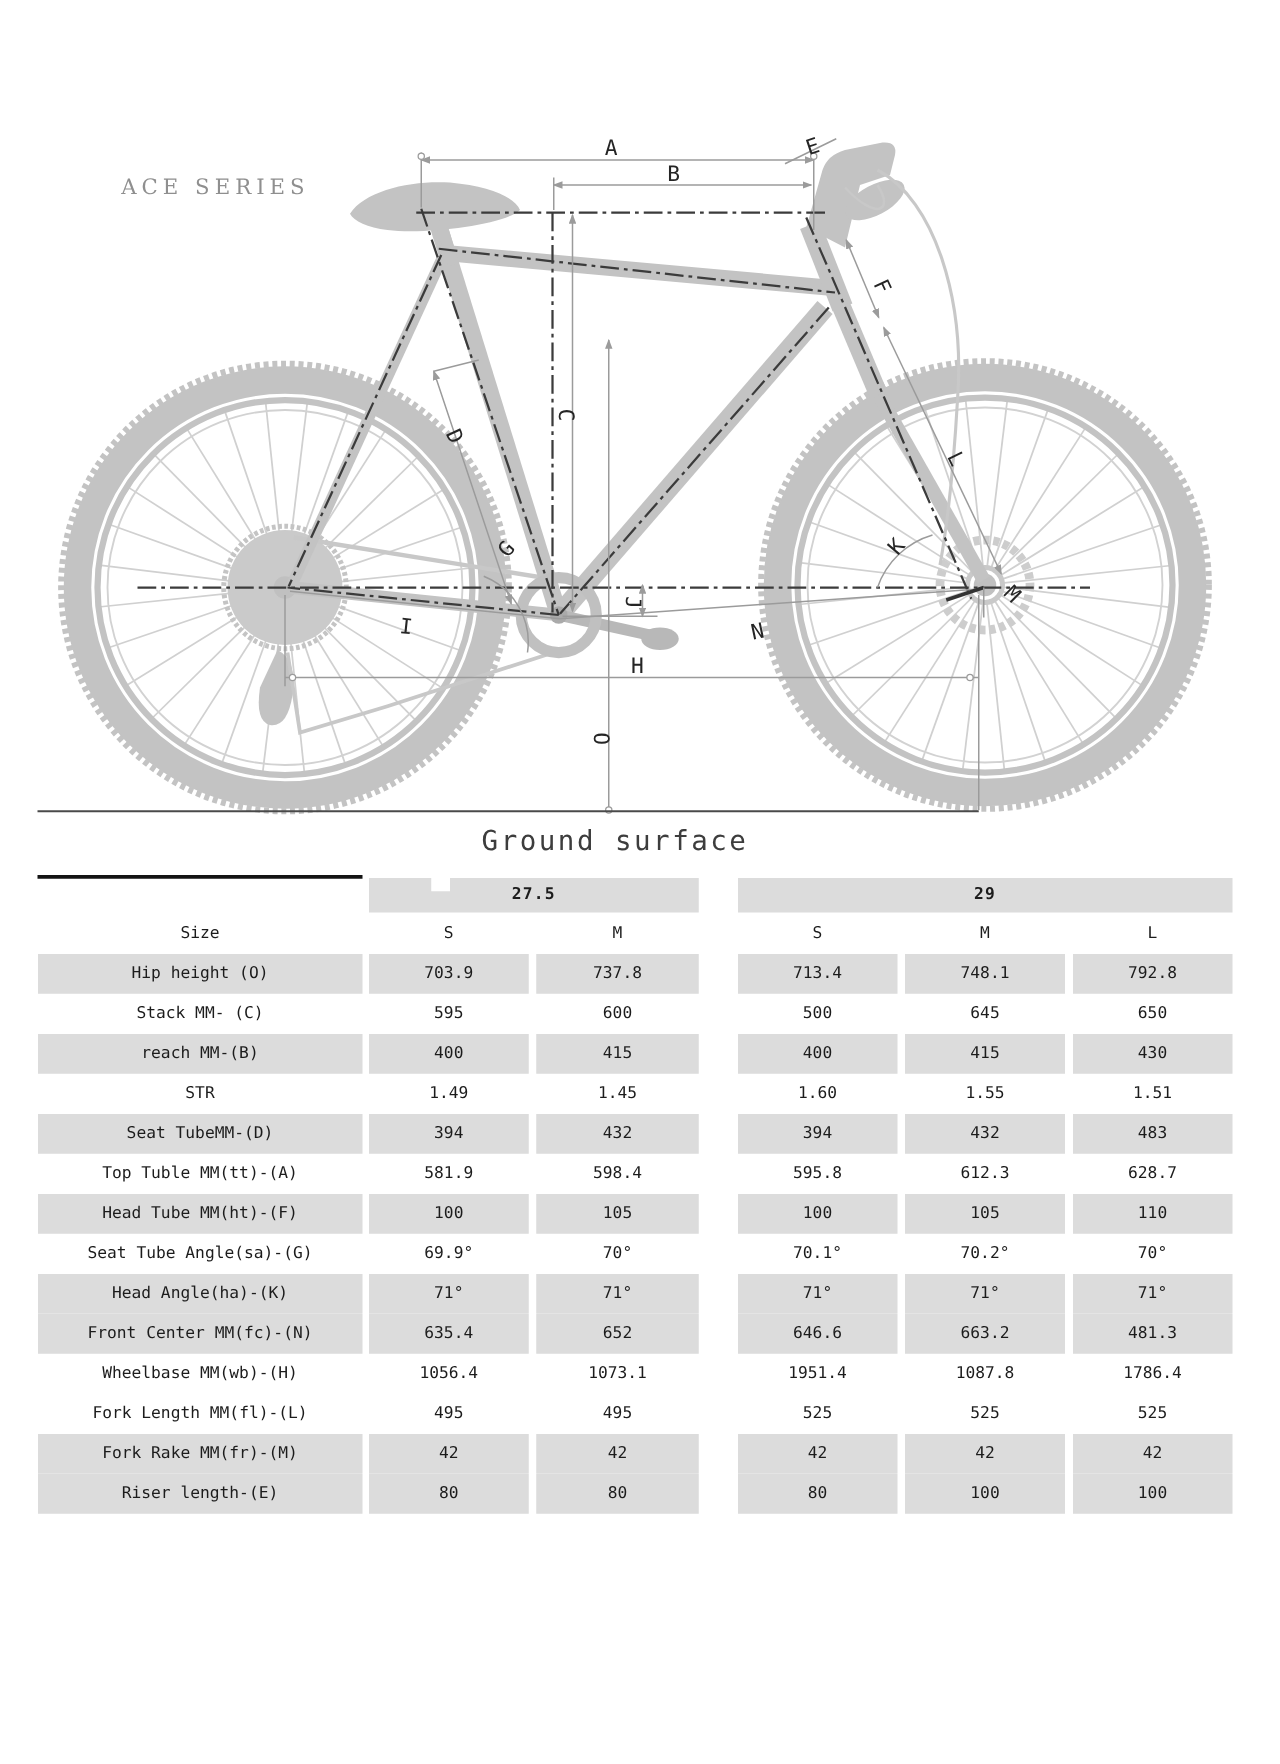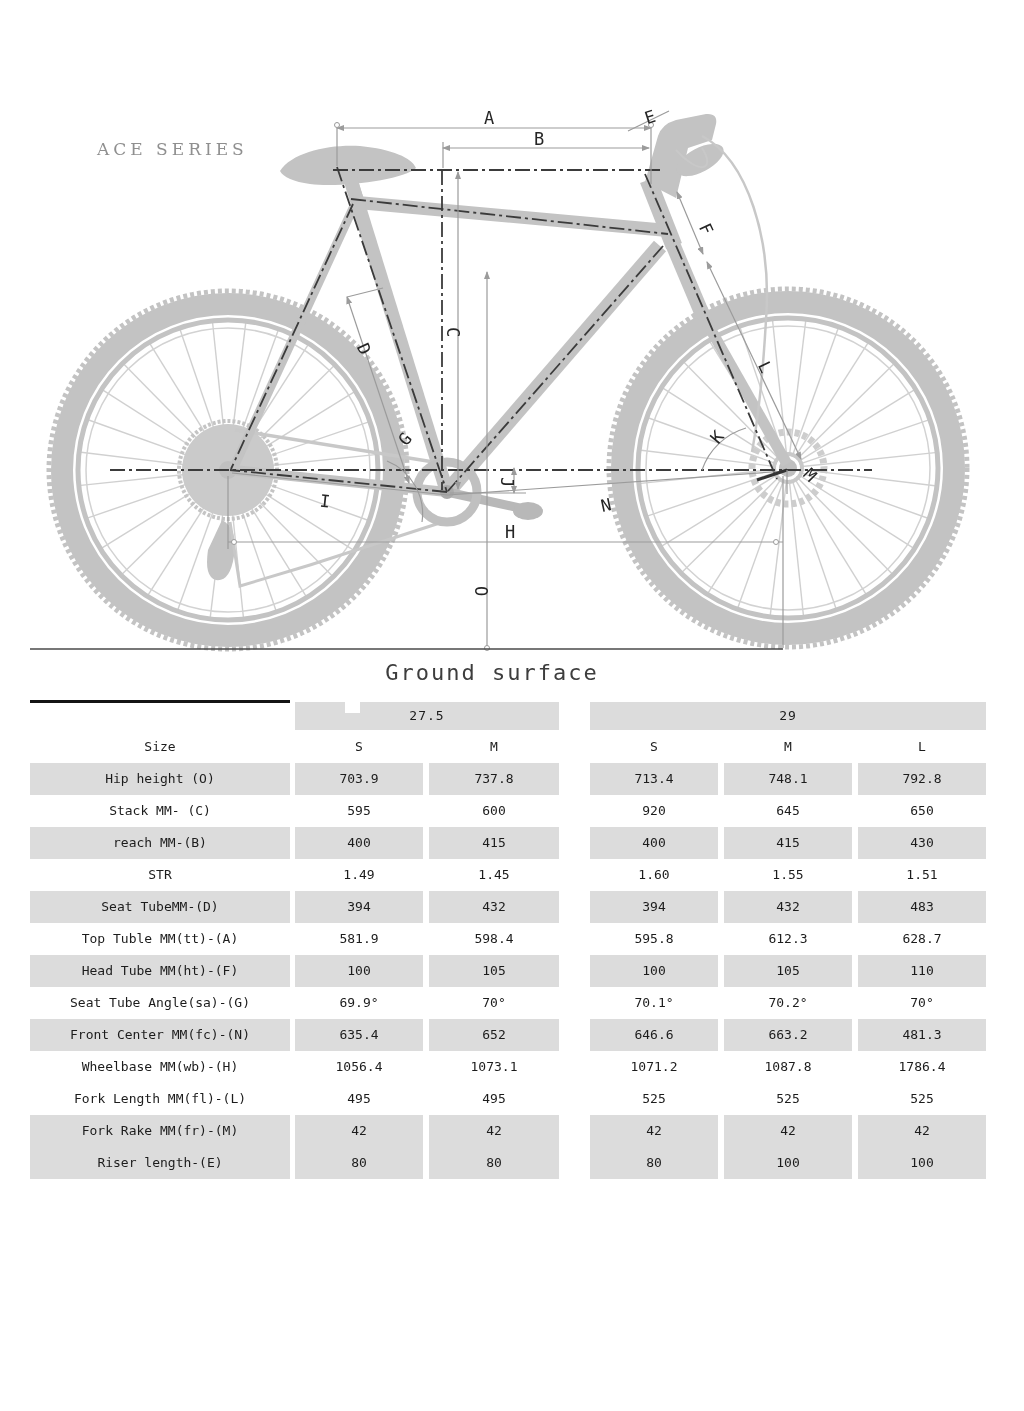--- a/index.html
+++ b/index.html
@@ -23,21 +23,21 @@
   .cable{stroke:#c8c8c8;fill:none;}
 
   
   table.geo{position:absolute;top:700px;left:30px;width:956px;border-collapse:collapse;
        table-layout:fixed;}
   table.geo td{padding:0;text-align:center;vertical-align:middle;font-size:13px;
        color:#1c1c1c;overflow:hidden;white-space:nowrap;}
   tr.hdr-row{height:28px;}
   tr.size-row{height:33px;}
   tr.data-row{height:32px;}
-  td.hdr-cell{background:var(--shaded,#dcdcdc);font-size:16px;letter-spacing:1px;position:relative;}
+  td.hdr-cell{background:var(--shaded,#dcdcdc);font-size:16px;letter-spacing:1px;position:relative;font-weight:bold;}
   td.black-top{border-top:3px solid #141414;}
   td.sh{background:var(--shaded,#dcdcdc);}
   .notch{position:absolute;left:50px;top:0;width:15px;height:11px;background:#fff;}
 </style>
 </head>
 <body>
 
 <div class="page">
 
 <svg class="diagram" width="1024" height="700" viewBox="0 0 1024 700">
@@ -275,21 +275,21 @@
           <td></td>
           <td class="sh">792.8</td>
         </tr>
         <tr class="data-row">
           <td>Stack MM- (C)</td>
           <td></td>
           <td>595</td>
           <td></td>
           <td>600</td>
           <td></td>
-          <td>920</td>
+          <td>500</td>
           <td></td>
           <td>645</td>
           <td></td>
           <td>650</td>
         </tr>
         <tr class="data-row">
           <td class="sh">reach MM-(B)</td>
           <td></td>
           <td class="sh">400</td>
           <td></td>
@@ -360,40 +360,53 @@
           <td></td>
           <td>70°</td>
           <td></td>
           <td>70.1°</td>
           <td></td>
           <td>70.2°</td>
           <td></td>
           <td>70°</td>
         </tr>
         <tr class="data-row">
+          <td class="sh">Head Angle(ha)-(K)</td>
+          <td></td>
+          <td class="sh">71°</td>
+          <td></td>
+          <td class="sh">71°</td>
+          <td></td>
+          <td class="sh">71°</td>
+          <td></td>
+          <td class="sh">71°</td>
+          <td></td>
+          <td class="sh">71°</td>
+        </tr>
+        <tr class="data-row">
           <td class="sh">Front Center MM(fc)-(N)</td>
           <td></td>
           <td class="sh">635.4</td>
           <td></td>
           <td class="sh">652</td>
           <td></td>
           <td class="sh">646.6</td>
           <td></td>
           <td class="sh">663.2</td>
           <td></td>
           <td class="sh">481.3</td>
         </tr>
         <tr class="data-row">
           <td>Wheelbase MM(wb)-(H)</td>
           <td></td>
           <td>1056.4</td>
           <td></td>
           <td>1073.1</td>
           <td></td>
-          <td>1071.2</td>
+          <td>1951.4</td>
           <td></td>
           <td>1087.8</td>
           <td></td>
           <td>1786.4</td>
         </tr>
         <tr class="data-row">
           <td>Fork Length MM(fl)-(L)</td>
           <td></td>
           <td>495</td>
           <td></td>

